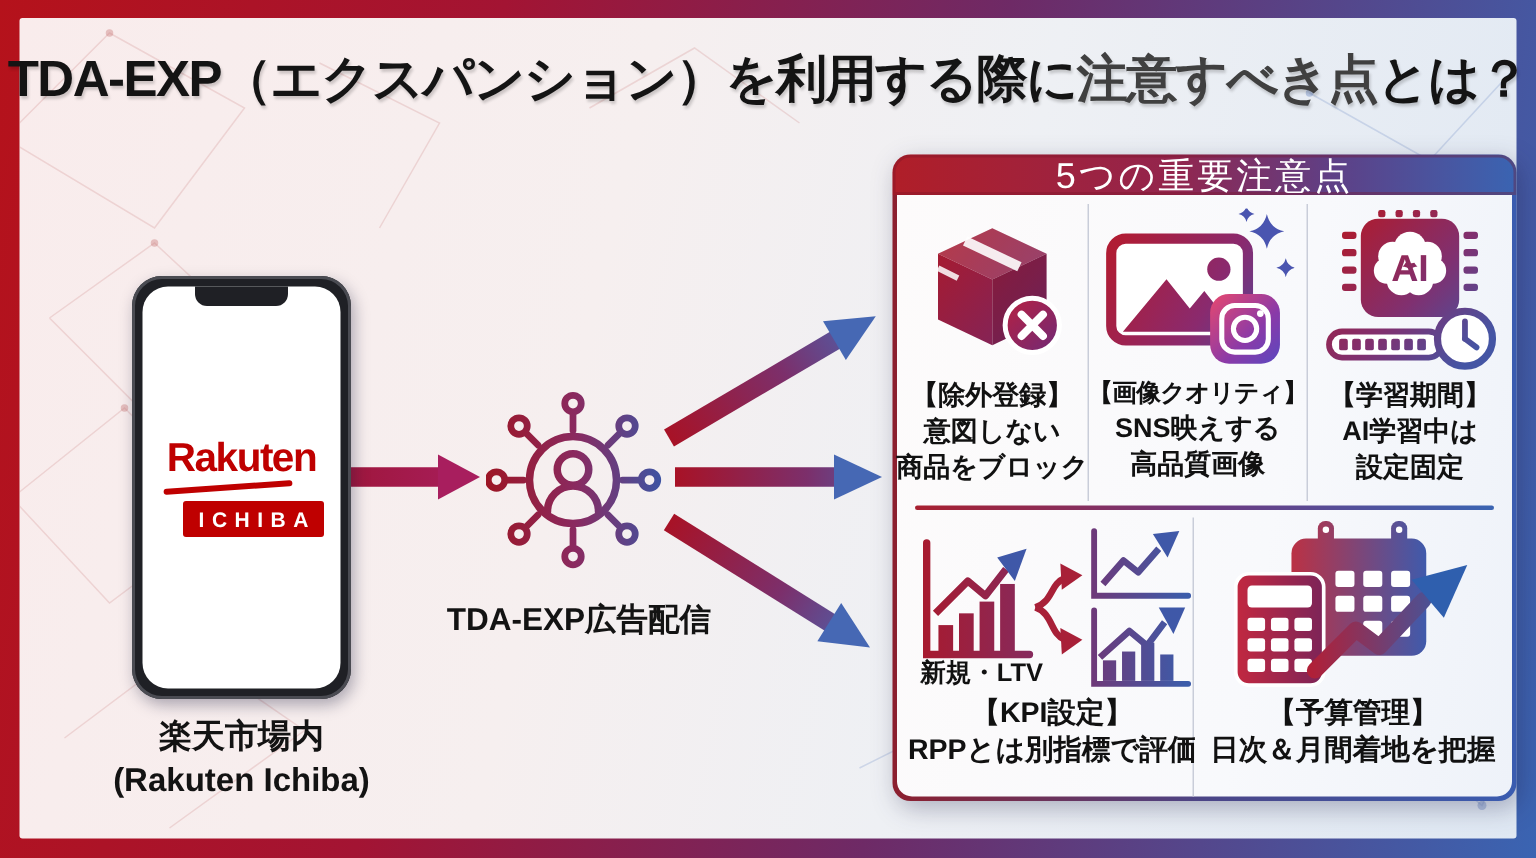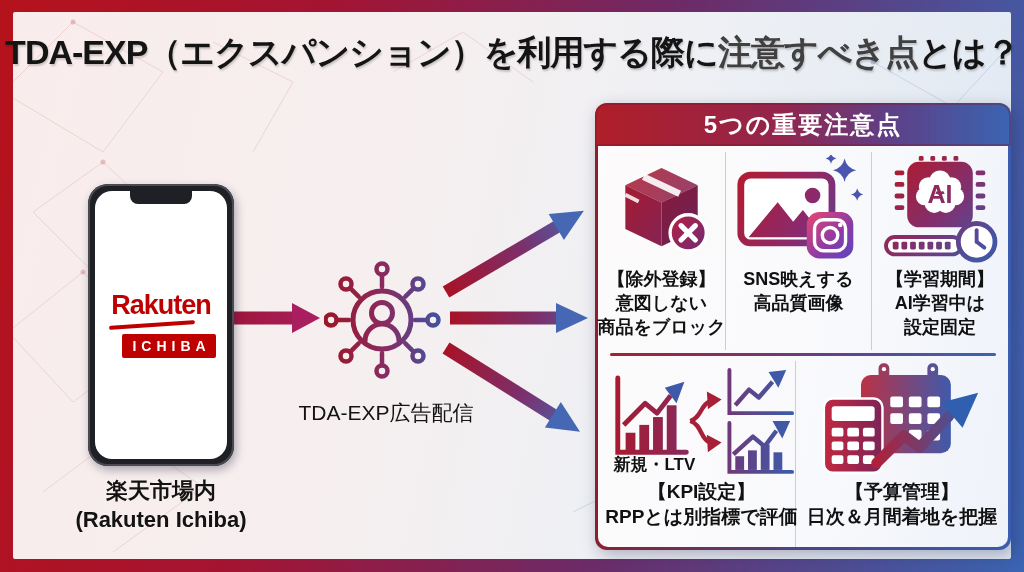--- a/index.html
+++ b/index.html
@@ -40,34 +40,34 @@
     background:#bf0000;color:#fff;font-size:14px;font-weight:800;
     letter-spacing:5px;padding:4px 5px 4px 10px;border-radius:2px;margin-left:16px;
   }
   .phone-caption{
     position:absolute;left:20px;top:477px;width:282px;text-align:center;
     font-size:22px;font-weight:900;color:#131313;line-height:1.3;
   }
   
   .hub-label{
     position:absolute;left:278px;top:399px;width:216px;text-align:center;
-    font-size:21px;font-weight:400;color:#131313;white-space:nowrap;
+    font-size:21px;font-weight:700;color:#131313;white-space:nowrap;
   }
   .overlay-svg{position:absolute;left:0;top:0;width:1024px;height:572px;pointer-events:none;}
   .hub-svg{position:absolute;left:324px;top:256px;}
   
   .panel{
     position:absolute;left:595px;top:103px;width:416px;height:450px;
     filter:drop-shadow(3px 5px 8px rgba(30,30,70,0.30));
   }
   .panel-header{
-    height:43px;border-radius:12px 12px 0 0;
+    height:27px;border-radius:12px 12px 0 0;
     background:linear-gradient(90deg,#b01e28 0%,#93254d 45%,#5f3f85 70%,#3a64b2 100%);
     display:flex;align-items:center;justify-content:center;
-    color:#fff;font-size:24px;font-weight:700;letter-spacing:2px;
+    color:#fff;font-size:24px;font-weight:400;letter-spacing:2px;
     box-shadow:inset 0 0 0 2px rgba(120,20,40,0.35);
   }
   .panel-body-wrap{
     height:404px;box-sizing:border-box;padding:0 3px 3px 3px;
     background:linear-gradient(90deg,#8c1f2e,#4b4587,#3a5cb0);
     border-radius:0 0 12px 12px;
   }
   .panel-body{
     height:100%;background:linear-gradient(100deg,#fdfbfb 0%,#f8f9fc 60%,#eef2f9 100%);
     border-radius:0 0 10px 10px;box-sizing:border-box;padding-top:6px;
@@ -273,20 +273,21 @@
                 <circle cx="98" cy="82" r="8" fill="none" stroke="#ffffff" stroke-width="3.5"></circle>
                 <circle cx="108.5" cy="71.5" r="2.3" fill="#ffffff"></circle>
               </g>
               <g fill="#4a55b0">
                 <path transform="translate(113,15) scale(12)" d="M0,-1 Q0.18,-0.18 1,0 Q0.18,0.18 0,1 Q-0.18,0.18 -1,0 Q-0.18,-0.18 0,-1 Z"></path>
                 <path transform="translate(99,3) scale(5.5)" d="M0,-1 Q0.18,-0.18 1,0 Q0.18,0.18 0,1 Q-0.18,0.18 -1,0 Q-0.18,-0.18 0,-1 Z"></path>
                 <path transform="translate(126,40) scale(6.5)" d="M0,-1 Q0.18,-0.18 1,0 Q0.18,0.18 0,1 Q-0.18,0.18 -1,0 Q-0.18,-0.18 0,-1 Z"></path>
               </g>
             </svg>
           </div>
+          <div class="h-line tight">【画像クオリティ】</div>
           <div class="h-line">SNS映えする</div>
           <div class="h-line">高品質画像</div>
         </div>
 
         <div class="cell">
           <div class="icon-box">
             <svg width="120" height="108" viewBox="0 0 124 112">
               <defs>
                 <linearGradient id="aig" x1="20" y1="10" x2="110" y2="95" gradientUnits="userSpaceOnUse">
                   <stop offset="0" stop-color="#ad1c30"></stop>

